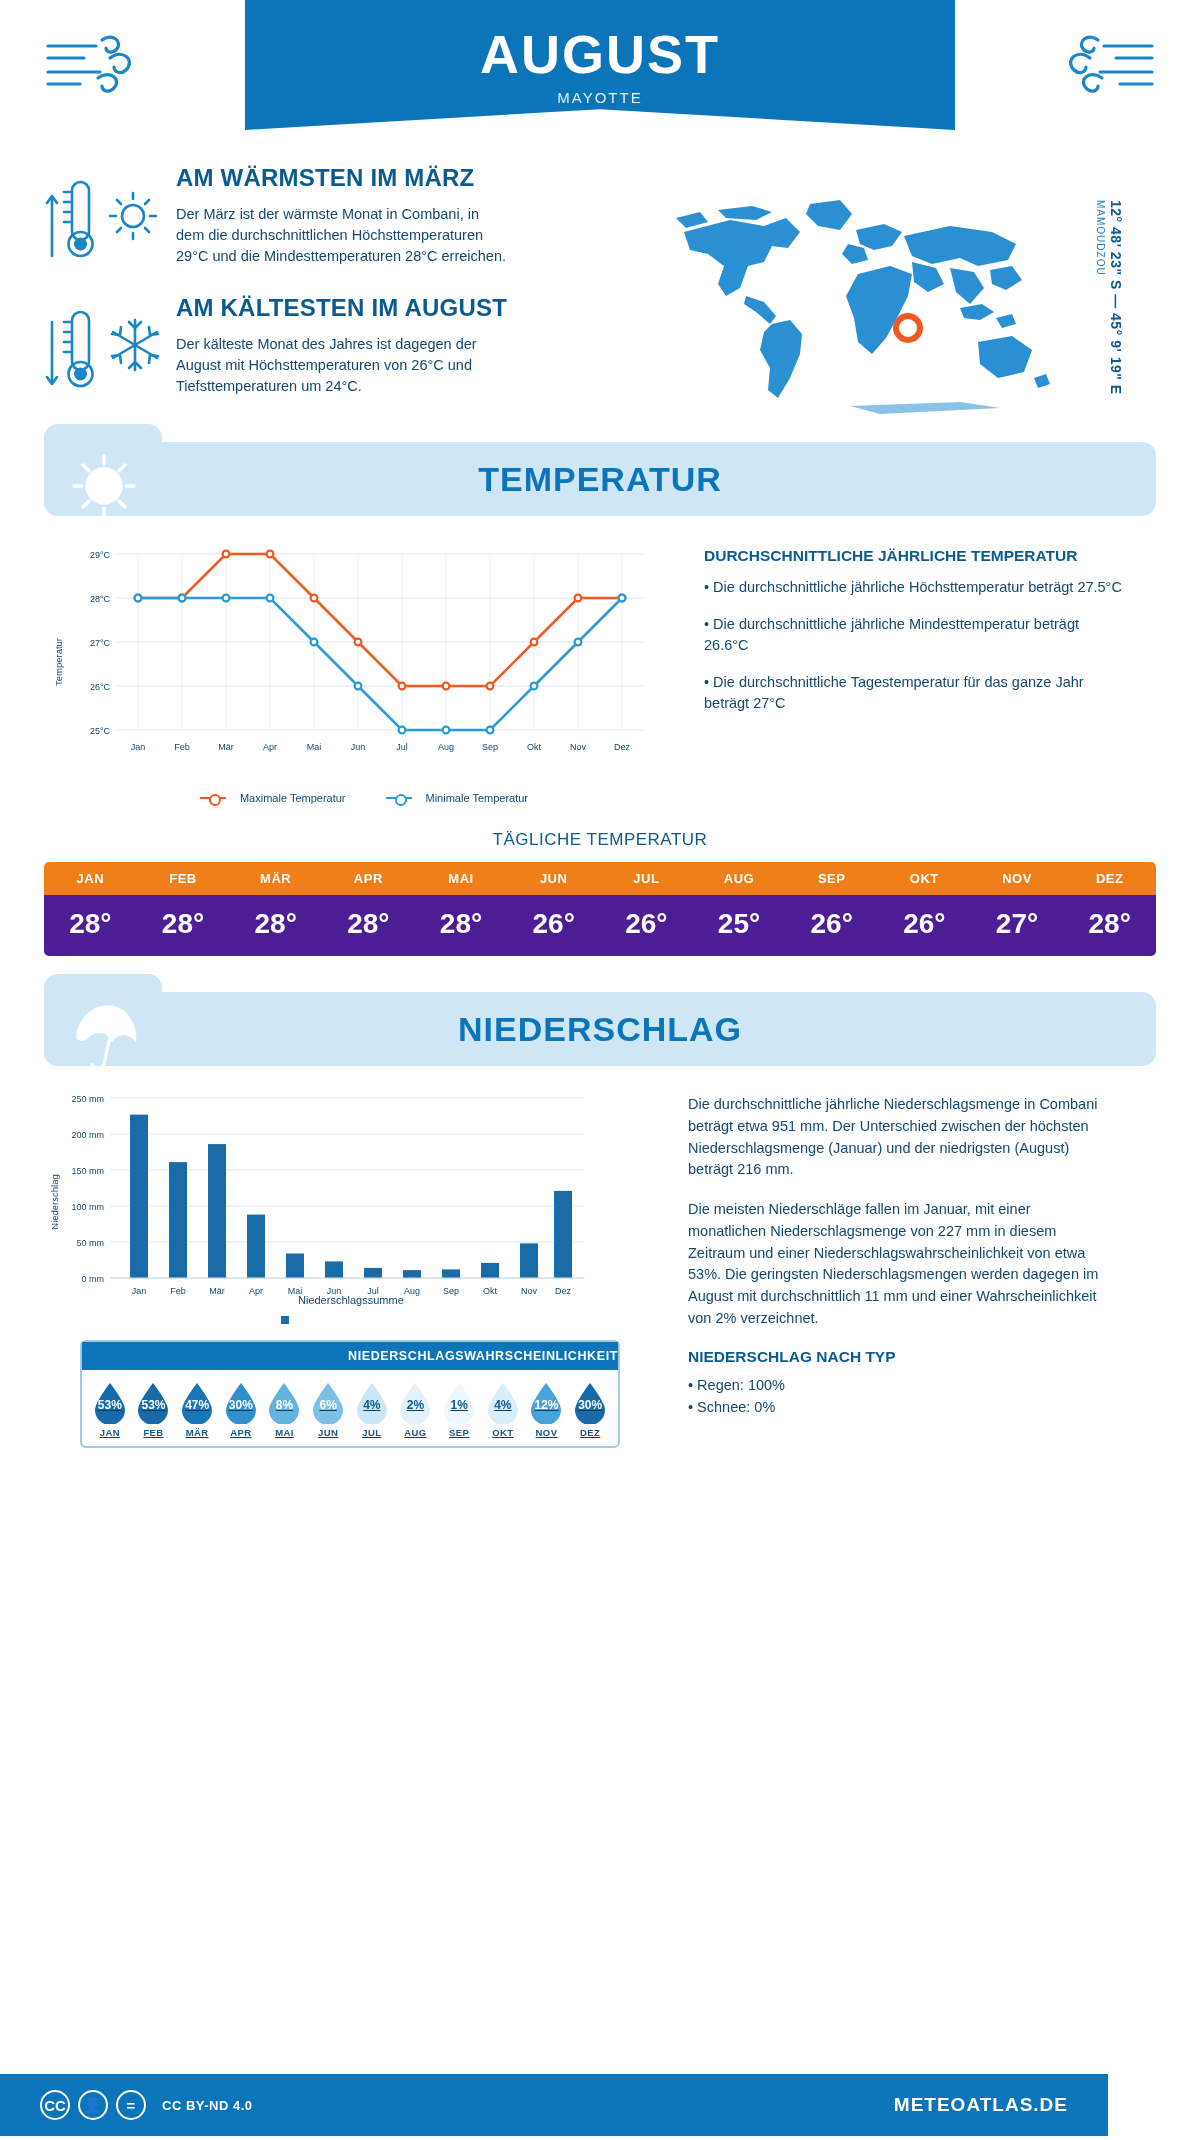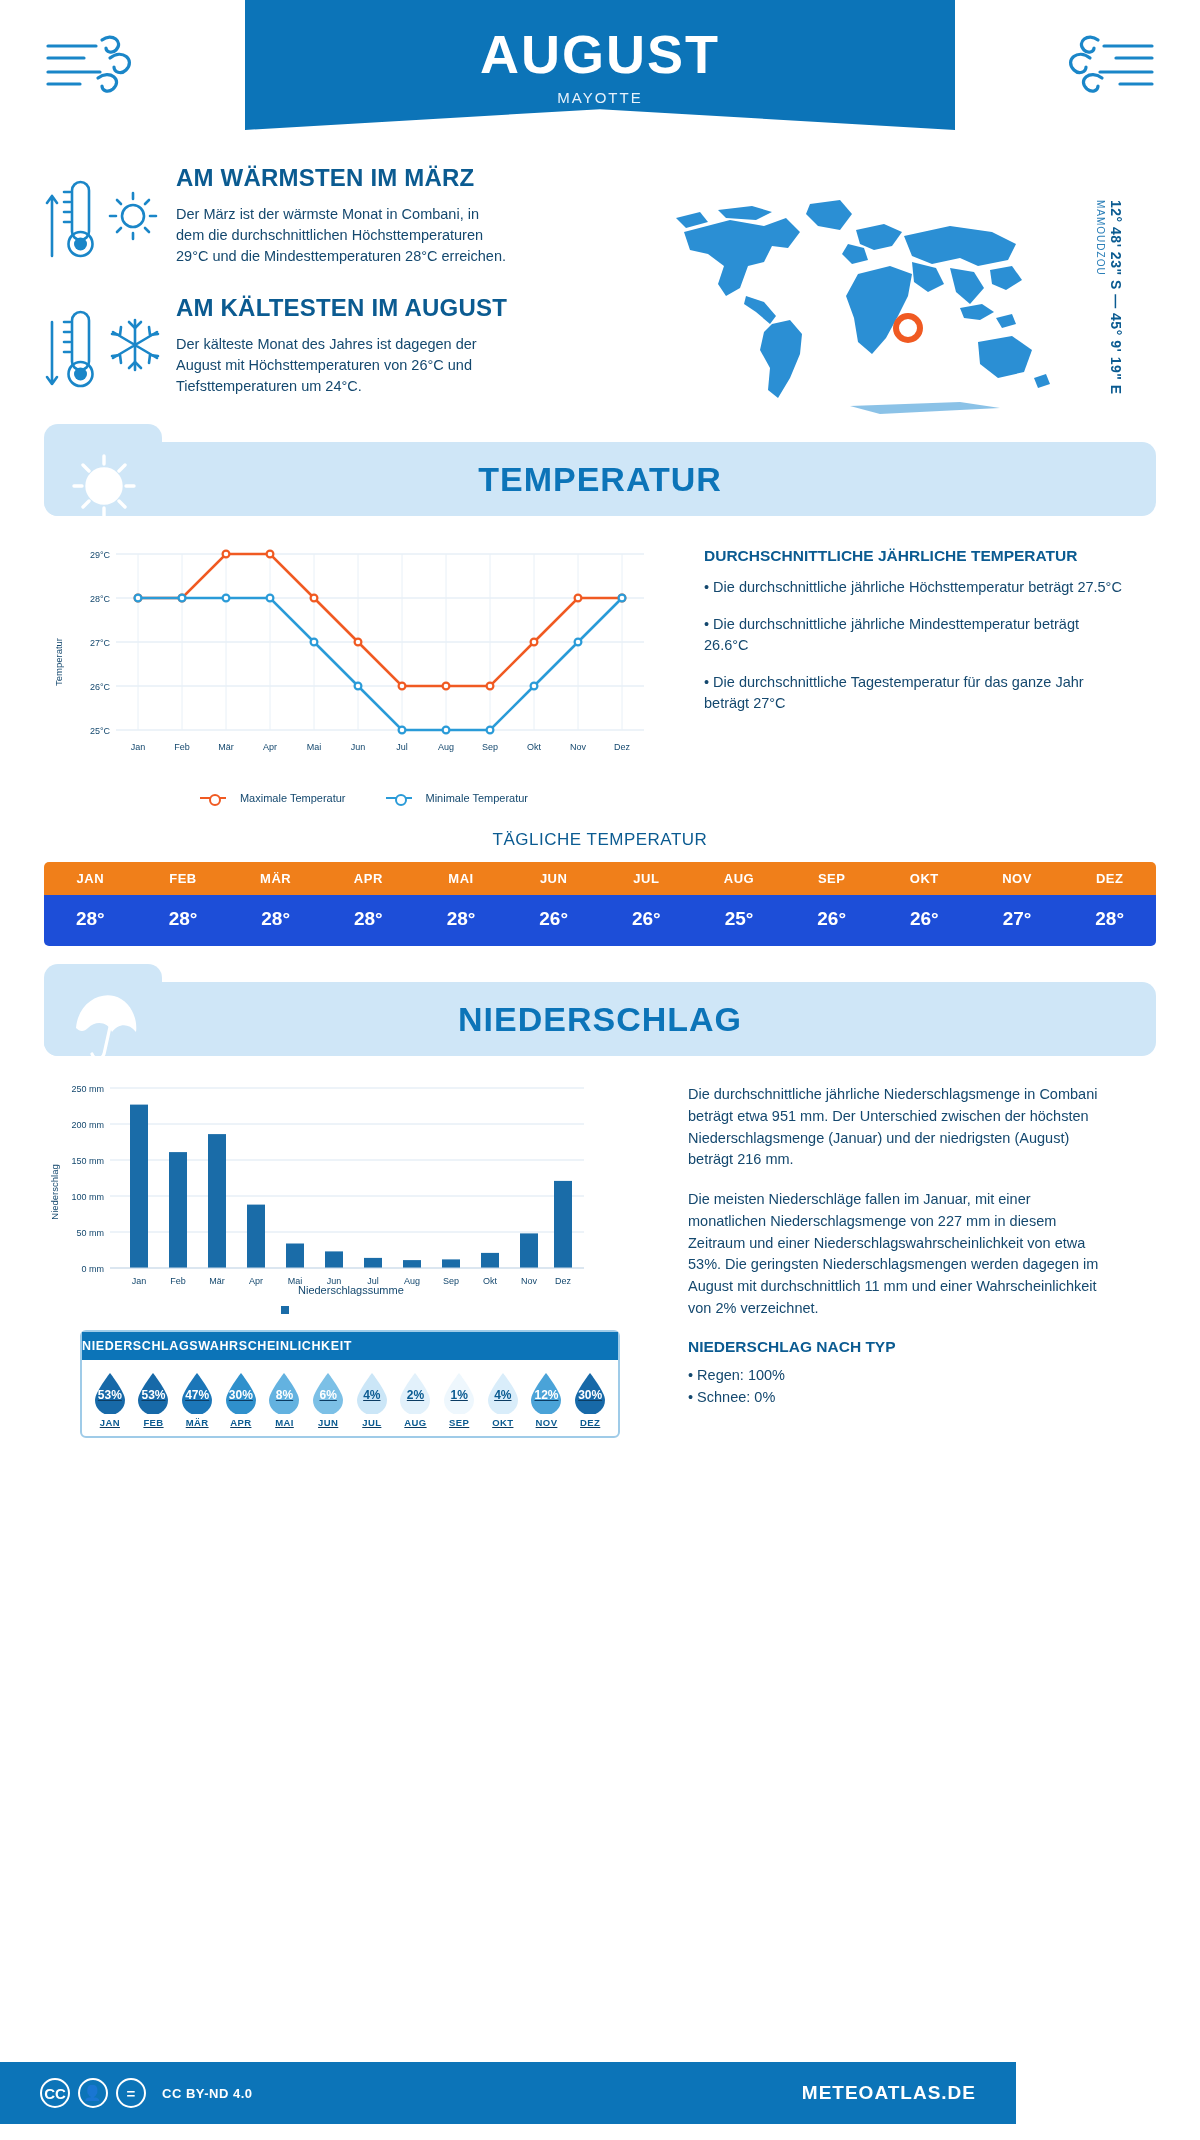--- a/index.html
+++ b/index.html
@@ -186,23 +186,23 @@
   .daily .m-head {
     background: #f07f1a;
     color: #ffffff;
     font-size: 13px;
     font-weight: bold;
     text-align: center;
     padding: 9px 0;
     letter-spacing: .5px;
   }
   .daily .m-val {
-    background: #1d4ed8;
+    background: #4c1d95;
     color: #ffffff;
-    font-size: 19px;
+    font-size: 28px;
     font-weight: bold;
     text-align: center;
     padding: 13px 0 16px 0;
   }
 
   
   .prec-block { display: flex; padding: 16px 44px 0 44px; gap: 24px; }
   .prec-chart-col { width: 620px; }
   .prec-side { width: 420px; padding-top: 12px; }
   .prec-side p {
@@ -222,21 +222,21 @@
   .prob-box {
     margin: 10px 0 0 0;
     border: 2px solid #9fcbe8;
     border-radius: 6px;
     width: 540px;
     background: #ffffff;
   }
   .prob-head {
     background: #0c74b8;
     color: #ffffff;
-    text-align: left;
+    text-align: right;
     font-size: 12.5px;
     font-weight: bold;
     letter-spacing: .6px;
     padding: 7px 0;
   }
   .prob-row {
     display: grid;
     grid-template-columns: repeat(12, 1fr);
     padding: 10px 6px 8px 6px;
     text-decoration: underline;
@@ -260,22 +260,22 @@
     font-size: 9.5px;
     font-weight: bold;
     color: #0b5b91;
     margin-top: 3px;
     letter-spacing: .4px;
   }
 
   
   .footer {
     position: absolute;
-    left: 0; bottom: 16px;
-    width: 1016px;
+    left: 0; bottom: 4px;
+    width: 1108px;
     height: 62px;
     background: #0c74b8;
     display: flex;
     align-items: center;
     justify-content: space-between;
     padding: 0 40px;
   }
   .cc-wrap { display: flex; align-items: center; gap: 8px; }
   .cc-badge {
     width: 30px; height: 30px;

